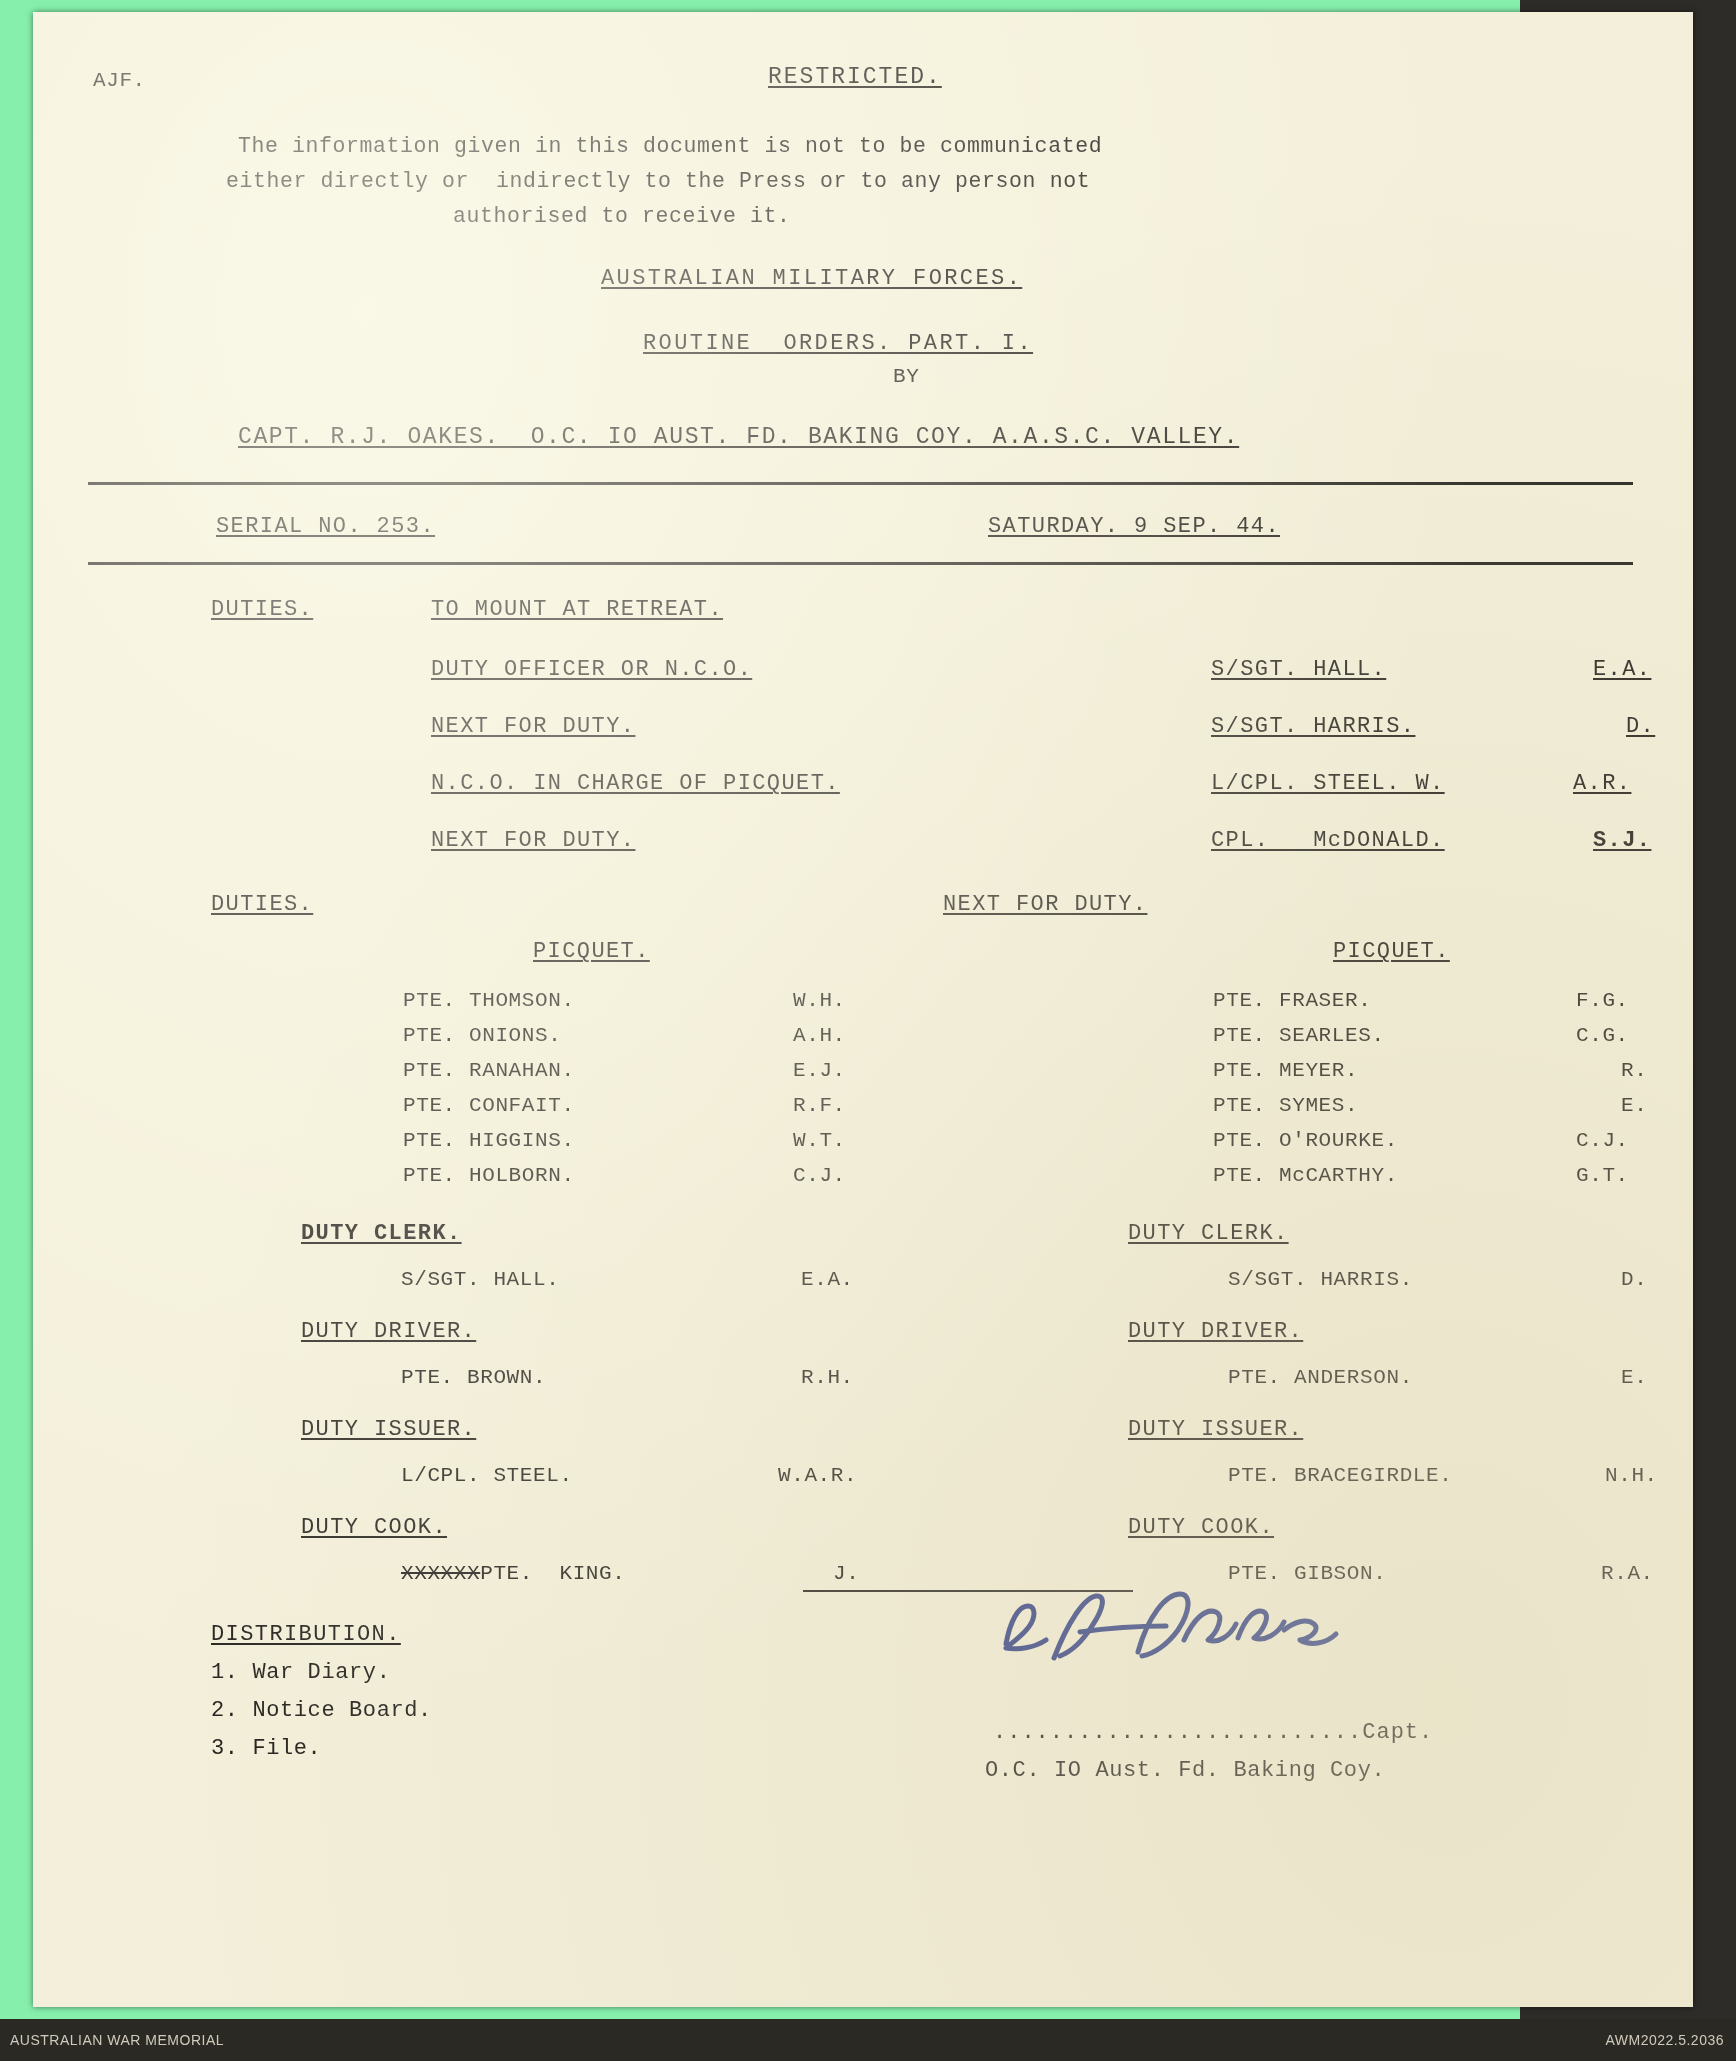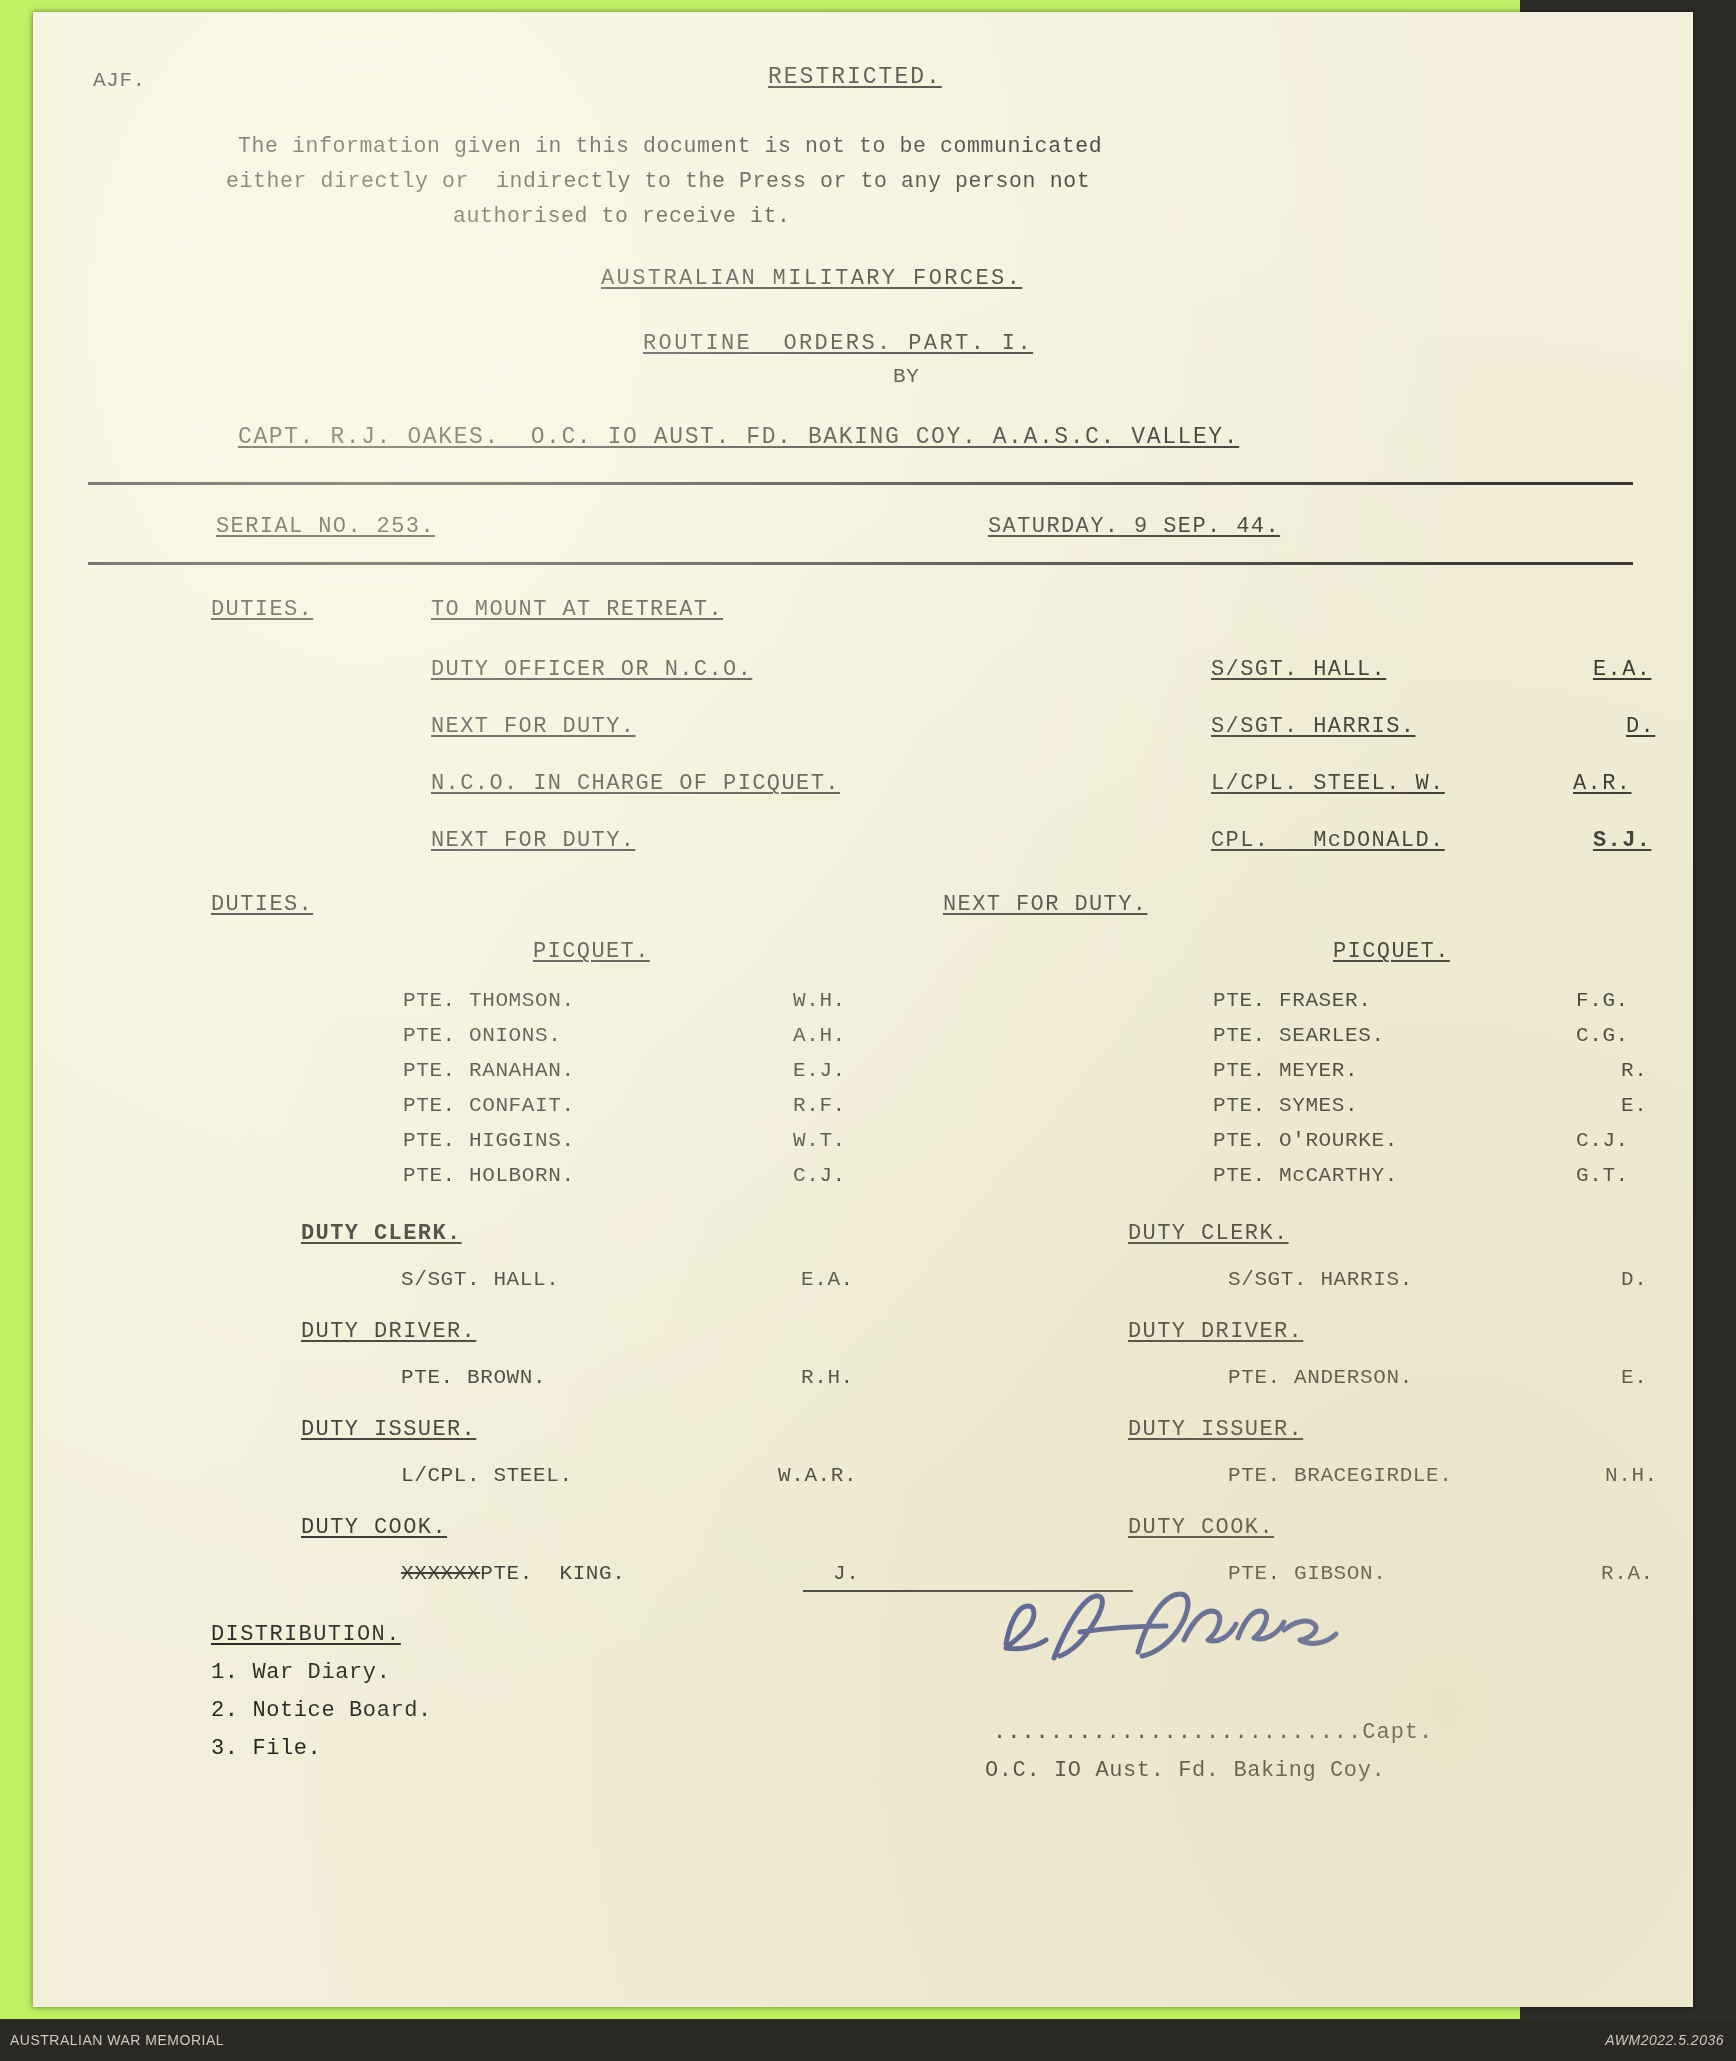--- a/index.html
+++ b/index.html
@@ -12,21 +12,21 @@
     height: 2061px;
     position: relative;
     font-family: "Liberation Mono", monospace;
     overflow: hidden;
   }
   .page-frame {
     position: absolute;
     left: 0; top: 0;
     width: 1520px;
     height: 2061px;
-    background: #bef264;
+    background: #86efac;
   }
   .paper {
     position: absolute;
     left: 33px;
     top: 12px;
     width: 1660px;
     height: 1995px;
     background: #f3efda;
     box-shadow: 0 0 6px rgba(0,0,0,0.5);
   }
@@ -75,21 +75,20 @@
   }
   .footer-left {
     position: absolute;
     left: 10px;
     top: 13px;
   }
   .footer-right {
     position: absolute;
     right: 12px;
     top: 13px;
-    font-style: italic;
   }
   .signature {
     position: absolute;
     left: 955px;
     top: 1570px;
     width: 430px;
     height: 90px;
     pointer-events: none;
   }
   .sig-ink {

